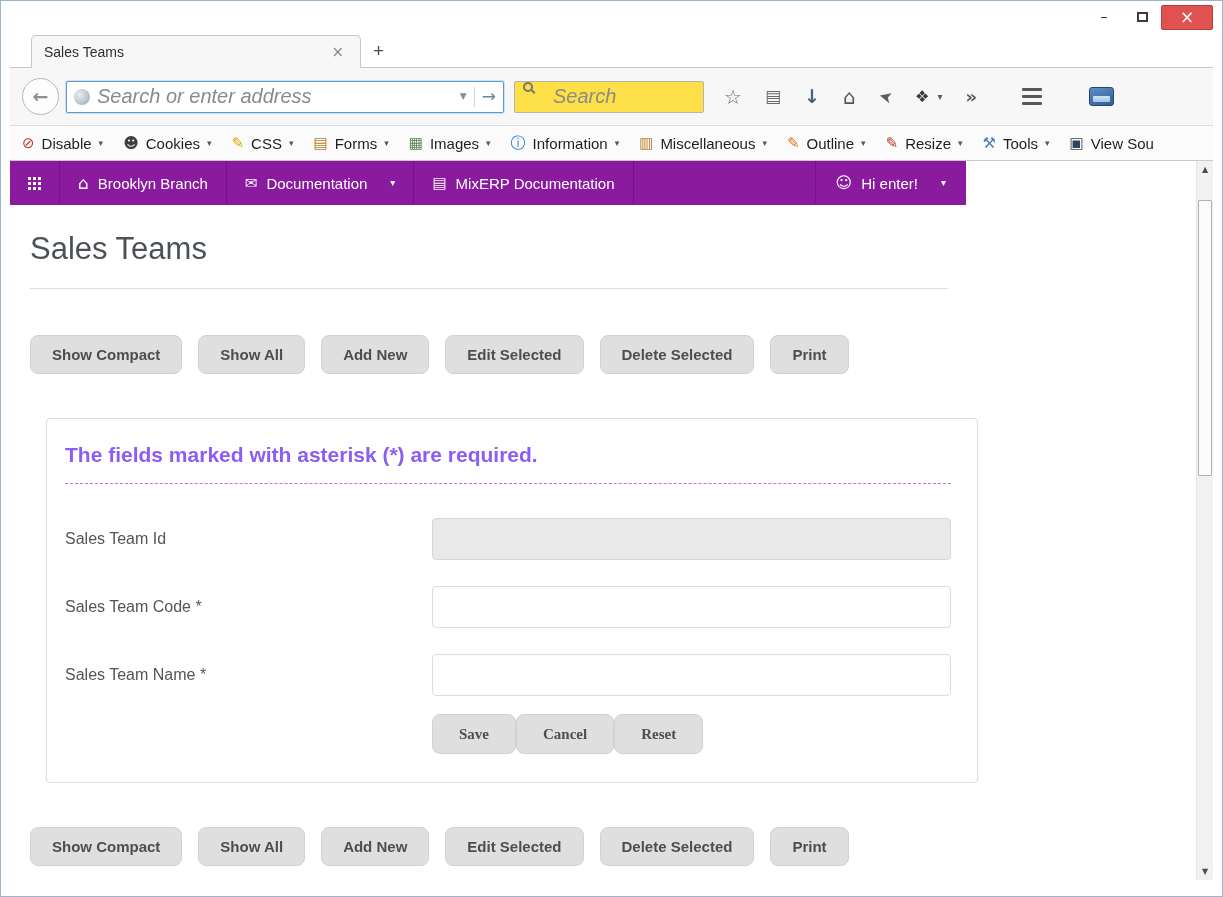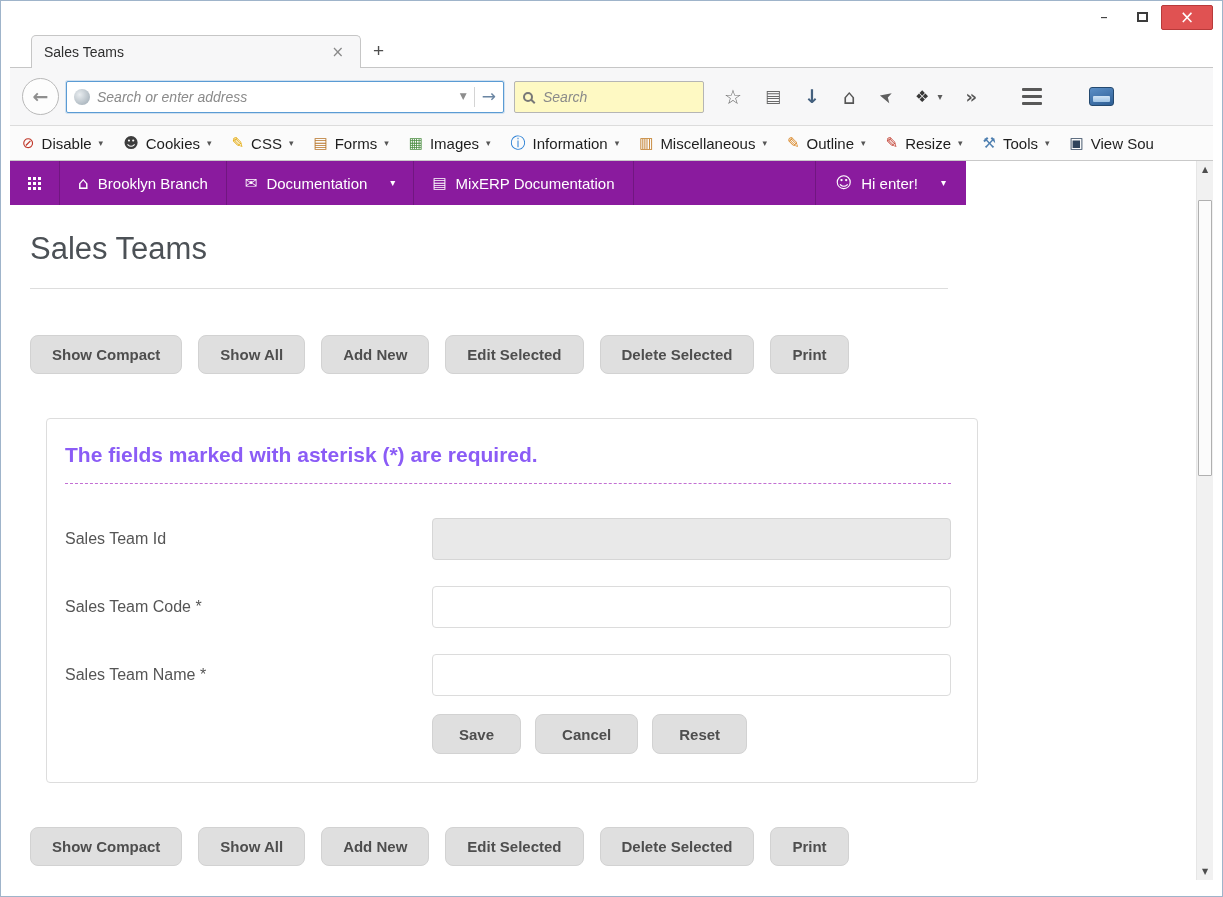--- a/index.html
+++ b/index.html
@@ -62,30 +62,30 @@
   .urlbar {
     width: 438px; height: 32px; margin-left: 7px;
     background: #fff; border: 1px solid #5a9bd4; border-radius: 2px;
     box-shadow: 0 0 0 1px rgba(90,155,212,.25);
     display: flex; align-items: center; padding: 0 7px; gap: 7px;
   }
   .globe-icon { width: 16px; height: 16px; border-radius: 50%; flex: none;
     background: radial-gradient(circle at 35% 35%, #e9edf0, #9aa7b1); }
   .urlbar input, .searchbox input {
     flex: 1; min-width: 0; border: none; outline: none; background: transparent;
-    font-size: 14px; color: #444; font-family: inherit;
+    font-size: 20px; color: #444; font-family: inherit;
   }
   .urlbar input::placeholder, .searchbox input::placeholder { font-style: italic; color: #8a8a8a; }
   .url-drop { font-size: 9px; color: #8d8d8d; }
   .url-sep { width: 1px; height: 20px; background: #d4d4d4; }
   .go-arrow { font-size: 17px; color: #6a85a3; }
   .searchbox {
     width: 190px; height: 32px; margin-left: 10px;
-    background: #fef9c3; border: 1px solid #b5b5b5; border-radius: 2px;
-    display: flex; align-items: center; padding: 0 8px; gap: 10px;
+    background: #fde047; border: 1px solid #b5b5b5; border-radius: 2px;
+    display: flex; padding: 0 8px; gap: 20px;
   }
   .magnifier { position: relative; width: 10px; height: 10px; border: 2px solid #777; border-radius: 50%; flex: none; }
   .magnifier::after { content: ""; position: absolute; width: 2px; height: 5px; background: #777;
     transform: rotate(-45deg); right: -3px; bottom: -4px; }
 
   .tb-icons { display: flex; align-items: center; gap: 23px; margin-left: 20px; color: #5d5d5d; }
   .tb-icon { font-size: 18px; cursor: default; }
   .star-ic { font-size: 20px; color: #6e6e6e; }
   .clip-ic { font-size: 17px; color: #6a6a6a; }
   .dl-ic { font-size: 19px; font-weight: 900; color: #44607e; }
@@ -151,21 +151,21 @@
   }
   .required-note { font-size: 21px; font-weight: 700; padding: 2px 0 16px 0; border-bottom: 1px dashed #c36fd4; }
   .form-row { display: flex; align-items: center; margin-top: 26px; }
   .form-row.first { margin-top: 34px; }
   .form-label { width: 367px; font-size: 16px; color: #555; flex: none; }
   .form-input {
     flex: 1; height: 42px; border: 1px solid #dcdcdc; border-radius: 4px;
     padding: 0 12px; font-size: 15px; color: #333; background: #fff; outline: none; font-family: inherit;
   }
   .form-input:disabled { background: #e9e9e9; border-color: #d6d6d6; }
-  .form-actions { display: flex; gap: 14px; margin: 18px 0 0 367px; }
+  .form-actions { display: flex; margin: 18px 0 0 367px; font-family: Liberation Serif, serif; }
   .fbtn { height: 40px; padding: 0 26px; }
 
   
   .vscroll { width: 17px; flex: none; background: #f1f1f1; border-left: 1px solid #e6e6e6;
     display: flex; flex-direction: column; }
   .scroll-btn { height: 17px; flex: none; display: flex; align-items: center; justify-content: center;
     font-size: 8px; color: #4e4e4e; background: #f1f1f1; cursor: default; }
   .scroll-track { flex: 1; position: relative; }
   .scroll-thumb { position: absolute; top: 22px; left: 1px; right: 1px; height: 276px;
     background: #fbfbfb; border: 1px solid #b0b0b0; border-radius: 1px; }

